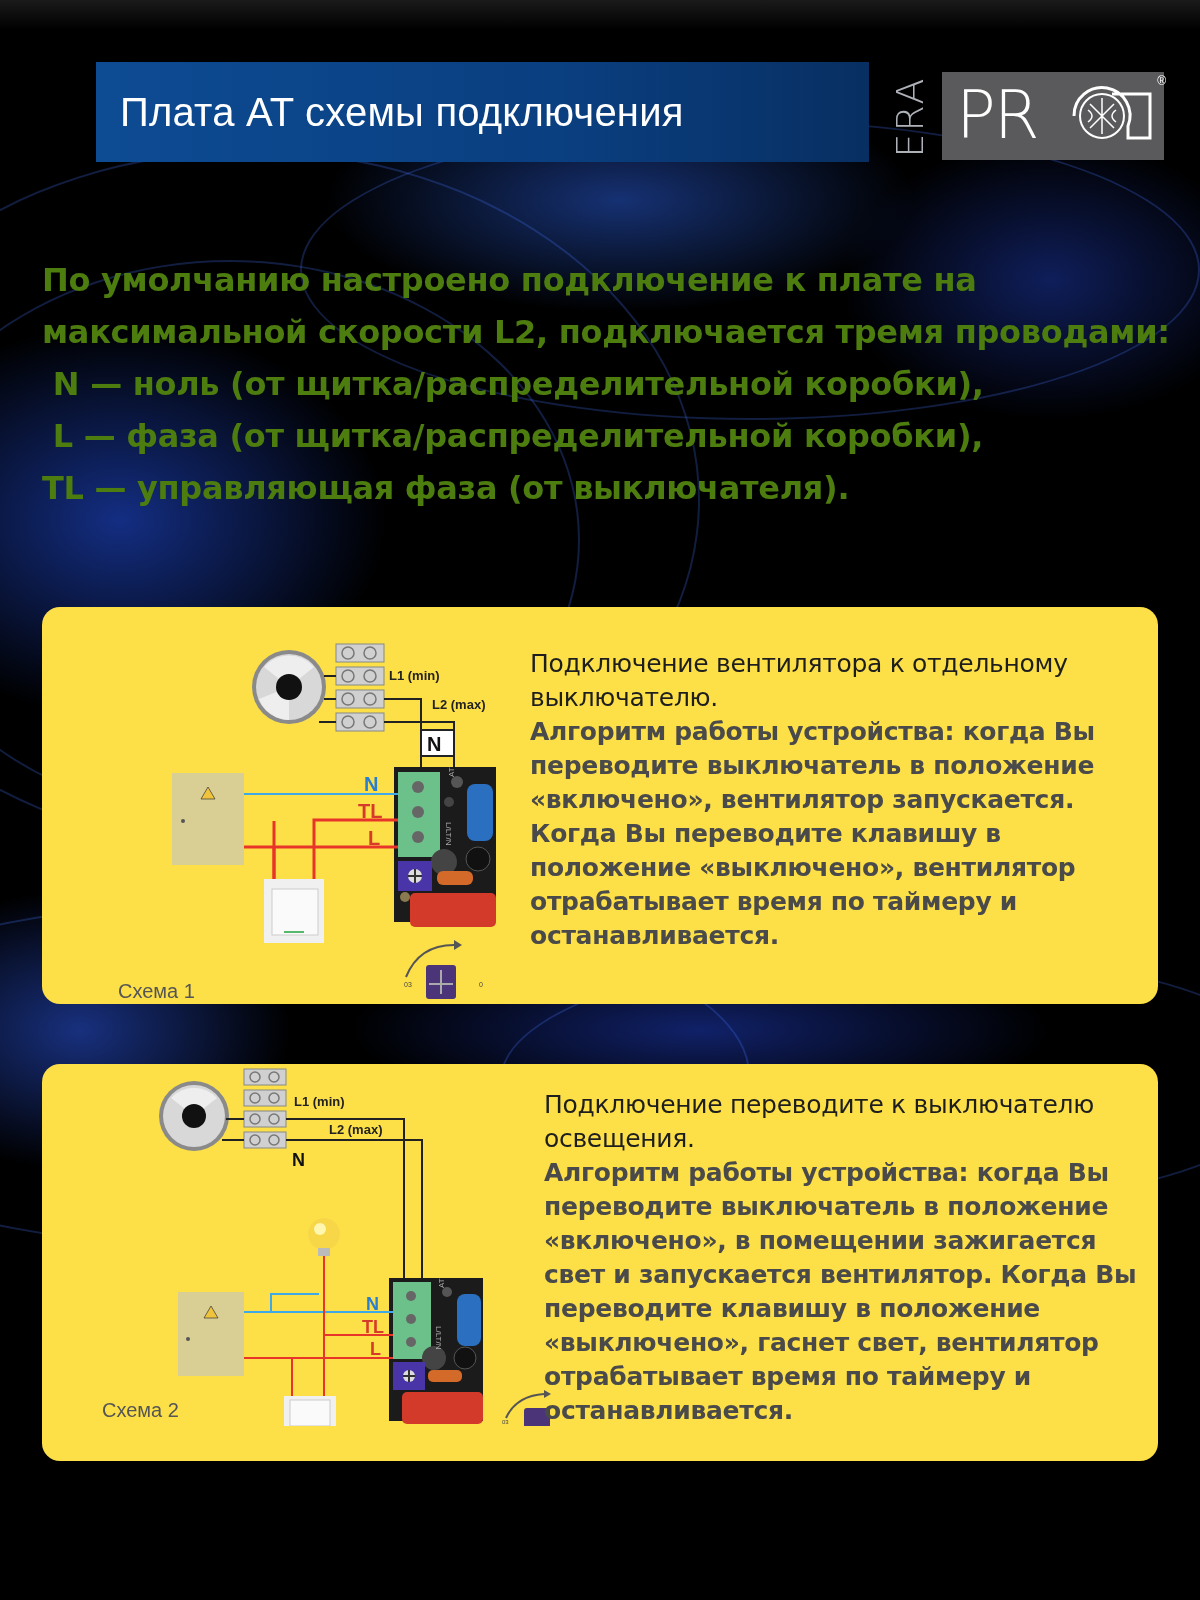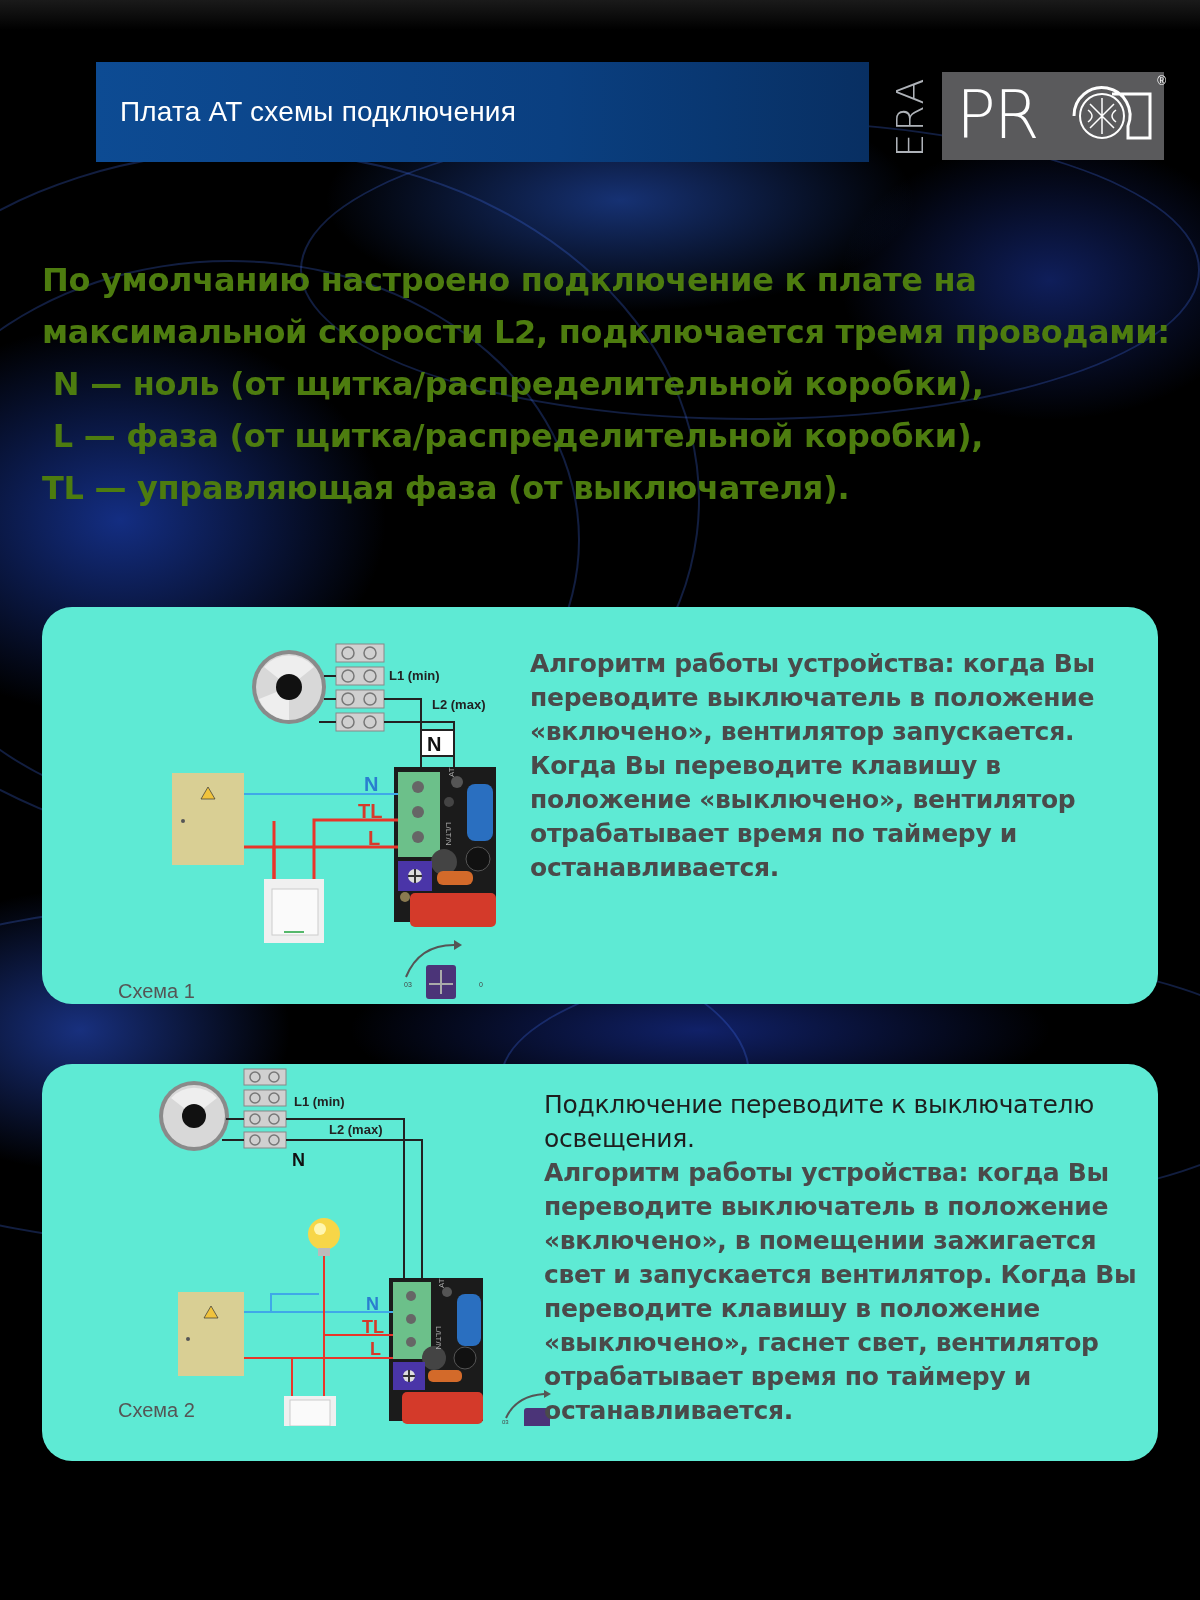--- a/index.html
+++ b/index.html
@@ -16,21 +16,21 @@
         radial-gradient(ellipse 300px 200px at 1050px 280px, rgba(30,60,180,0.5), transparent 70%),
         linear-gradient(180deg, #1a1a1a 0px, #000 30px, #000 100%);
     }
     .swirl { position: absolute; border-radius: 50%; border: 2px solid rgba(70,120,255,0.25); }
 
     .header-bar {
       position: absolute; left: 96px; top: 62px; width: 773px; height: 100px;
       background: linear-gradient(90deg, #0d4b93 0%, #0a3f80 60%, #082f62 100%);
       display: flex; align-items: center; padding-left: 24px;
     }
-    .header-title { color: #fff; font-size: 28px; letter-spacing: 0.2px; }
+    .header-title { color: #fff; font-size: 40px; letter-spacing: 0.2px; }
 
     .logo { position: absolute; left: 890px; top: 72px; height: 90px; width: 274px; }
     .logo-era {
       position: absolute; left: 0; top: 0; width: 40px; height: 90px;
       display: flex; align-items: center; justify-content: center;
     }
     .logo-era span {
       transform: rotate(-90deg); color: #aeb2b8; font-size: 38px; letter-spacing: 2px;
       font-family: "DejaVu Sans", sans-serif; font-weight: 300; white-space: nowrap;
     }
@@ -43,39 +43,39 @@
     .logo-reg { position: absolute; right: -2px; top: 2px; color: #fff; font-size: 12px; }
 
     .intro {
       position: absolute; left: 42px; top: 254px; width: 1140px;
       color: #4d7c0f; font-weight: bold; font-size: 32px; line-height: 52px;
       font-family: "DejaVu Sans", sans-serif; letter-spacing: -0.3px;
     }
     .intro div { white-space: nowrap; }
 
     .card {
-      position: absolute; background: #5eead4; border-radius: 30px;
+      position: absolute; background: #fde047; border-radius: 18px;
     }
     .card-1 { left: 42px; top: 607px; width: 1116px; height: 397px; }
     .card-2 { left: 42px; top: 1064px; width: 1116px; height: 397px; }
 
     .card-text {
       position: absolute; color: #3a3a3a; font-size: 25px; line-height: 34px;
       font-family: "DejaVu Sans", sans-serif; font-weight: 300; letter-spacing: -0.3px;
     }
     .card-1 .card-text { left: 488px; top: 40px; width: 610px; }
     .card-2 .card-text { left: 502px; top: 24px; width: 610px; }
     .card-title { color: #1e1e1e; font-weight: normal; }
     .card-body { color: #4a4a4a; font-weight: bold; }
 
     .scheme-label {
       position: absolute; color: #555; font-size: 20px; font-family: "Liberation Sans", sans-serif; margin-top: 13px;
     }
     .card-1 .scheme-label { left: 76px; top: 360px; }
-    .card-2 .scheme-label { left: 76px; top: 322px; }
+    .card-2 .scheme-label { left: 60px; top: 322px; }
 
     .diagram { position: absolute; }
     .diagram svg { display: block; }
     .card-1 .diagram { left: 82px; top: 20px; width: 420px; height: 378px; }
     .card-2 .diagram { left: 72px; top: -8px; width: 460px; height: 370px; }
     .wire-label { font-family: "Liberation Sans", sans-serif; font-weight: bold; }
   </style>
 </head>
 <body>
 
@@ -203,20 +203,21 @@
         <polygon points="330,313 338,318 330,323" fill="#555"></polygon>
         <rect x="302" y="338" width="30" height="34" rx="3" fill="#4b3478"></rect>
         <path d="M317 343 L317 367 M305 357 L329 357" stroke="#aaa" stroke-width="2"></path>
         <text x="280" y="360" font-size="7" fill="#444">03</text>
         <text x="355" y="360" font-size="7" fill="#444">0</text>
       </g>
     </svg>
   </div>
   <span class="scheme-label">Схема 1</span>
   <div class="card-text">
+    <div class="card-title">Подключение вентилятора к отдельному выключателю.</div>
     <div class="card-body">Алгоритм работы устройства: когда Вы переводите выключатель в положение «включено», вентилятор запускается. Когда Вы переводите клавишу в положение «выключено», вентилятор отрабатывает время по таймеру и останавливается.</div>
   </div>
 </div>
 
 <div class="card card-2">
   <div class="diagram">
     <svg width="460" height="370" viewBox="0 0 460 370">
       <g>
         <circle cx="80" cy="60" r="35" fill="#8a8a8a"></circle>
         <circle cx="80" cy="60" r="31" fill="#d8d8d8"></circle>

